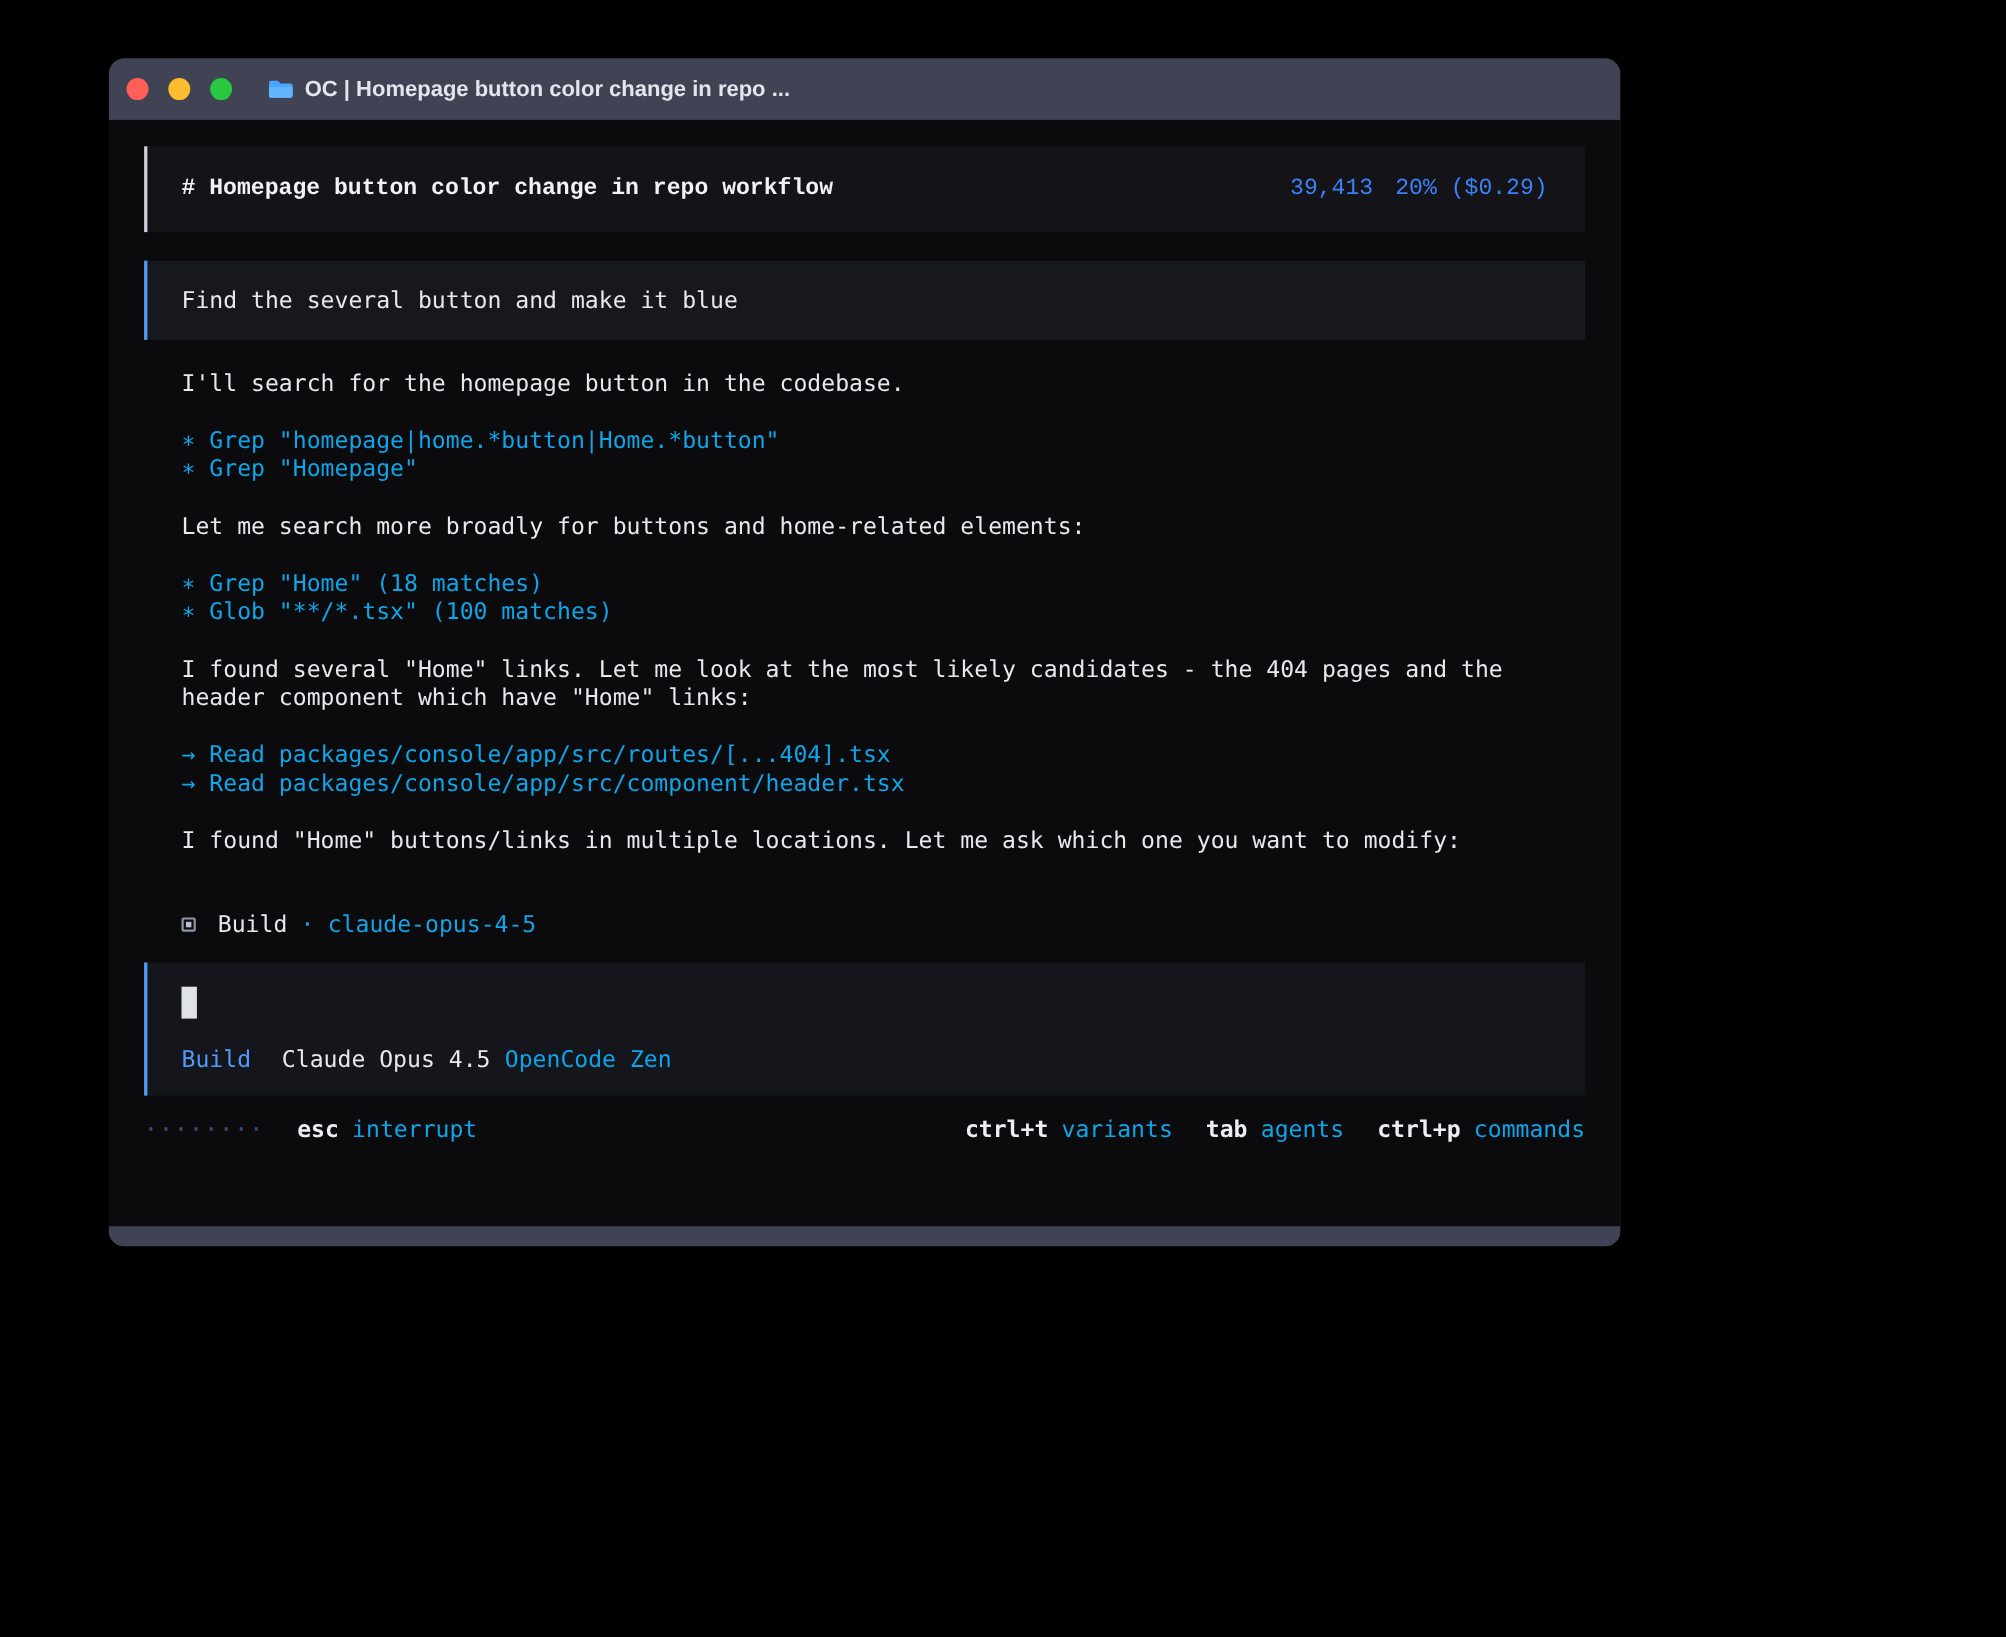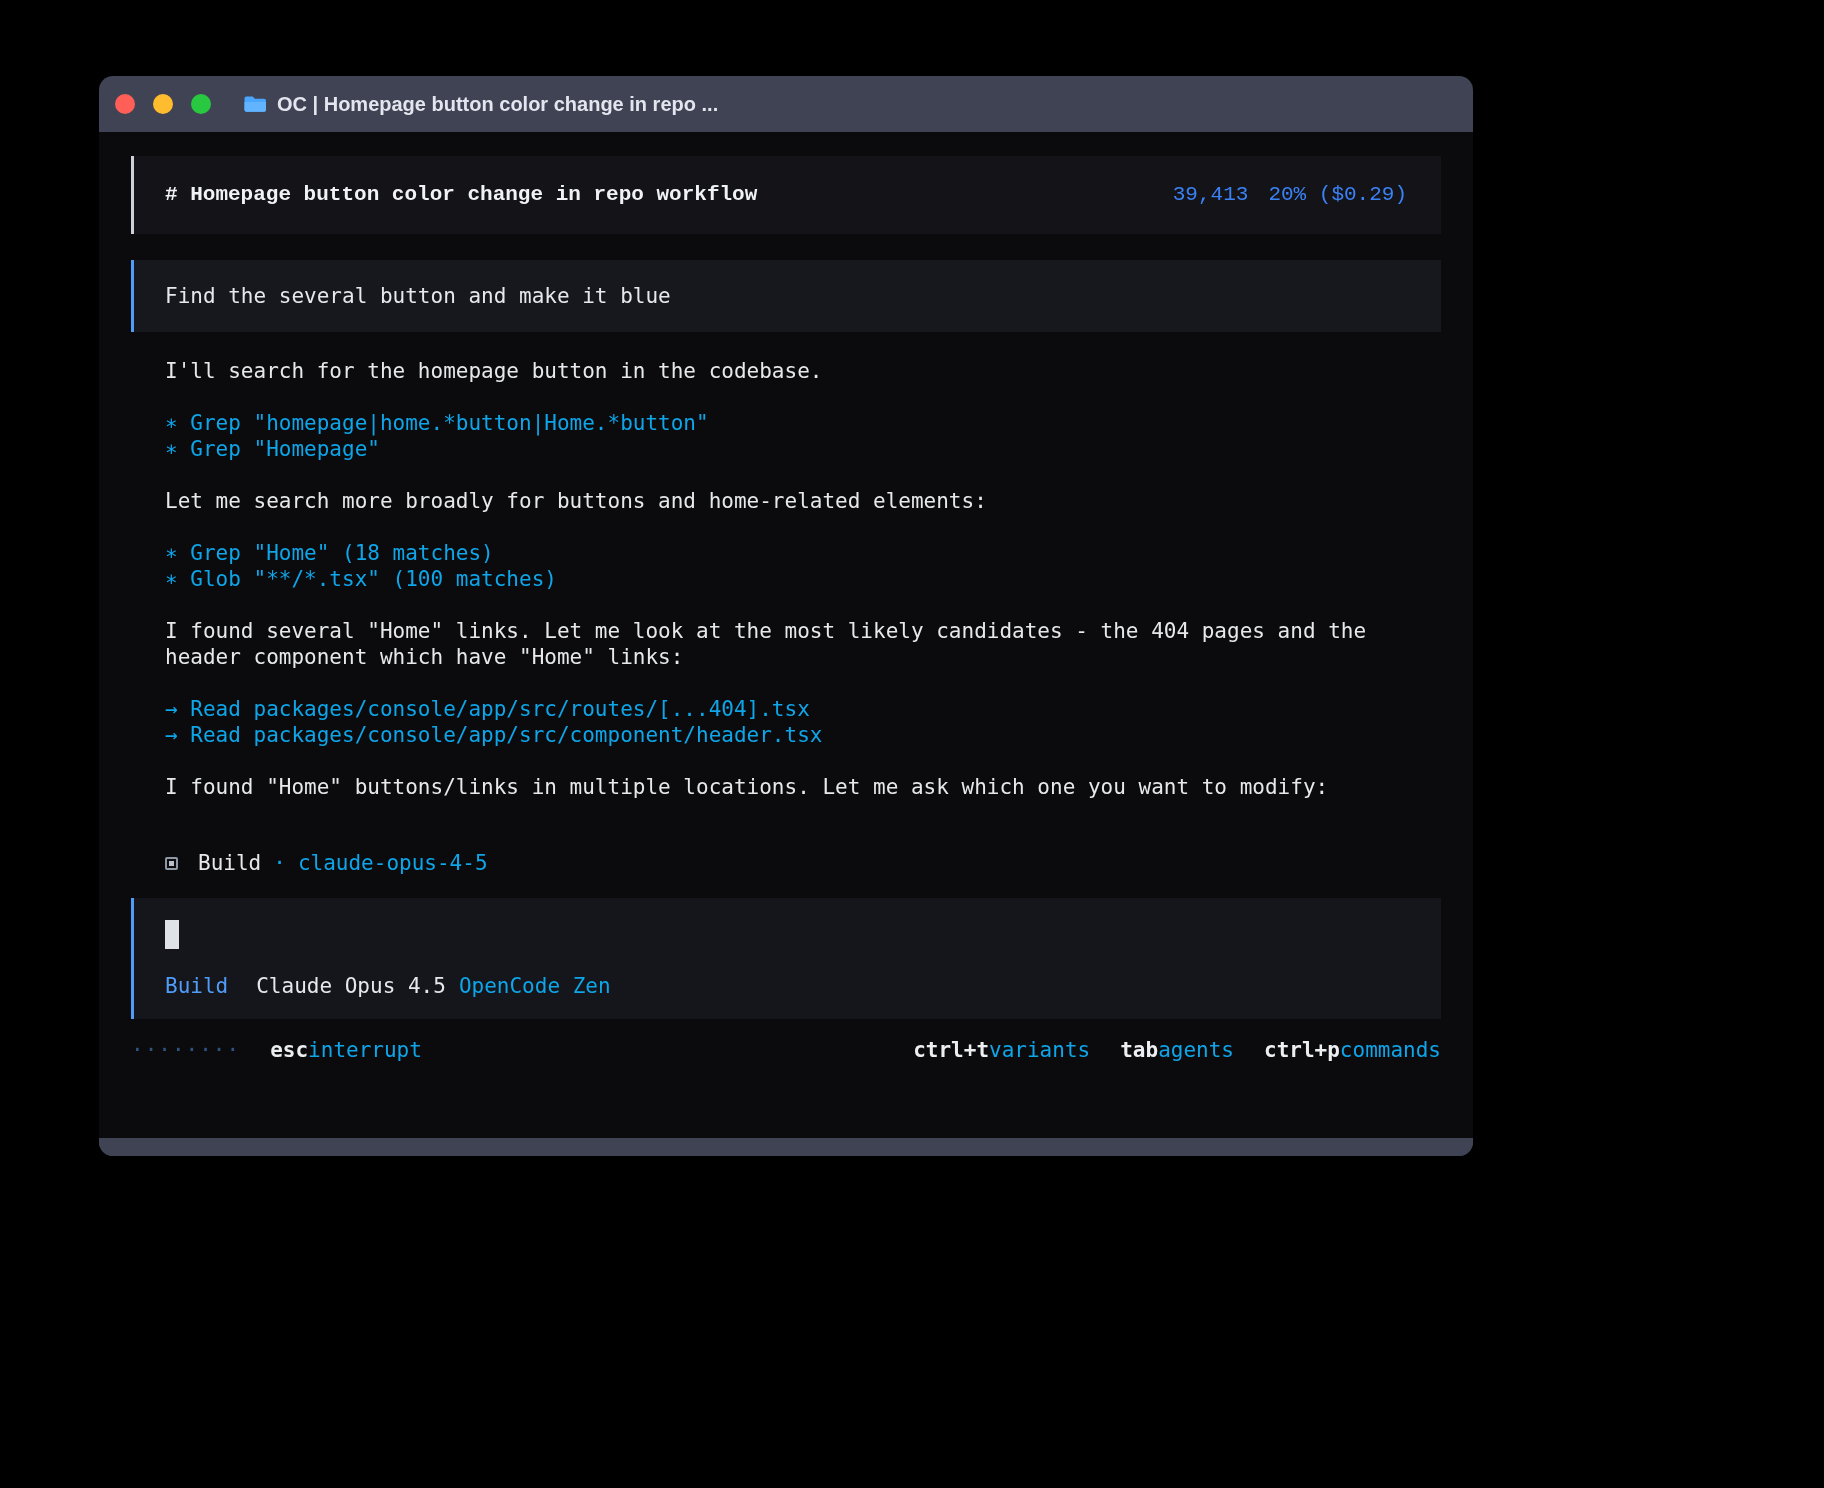--- a/index.html
+++ b/index.html
@@ -3,21 +3,21 @@
 <meta charset="utf-8">
 <style>
   * { margin:0; padding:0; box-sizing:border-box; }
   html,body { background:#000; }
   body {
     width:1824px; height:1488px; position:relative;
     font-family:"DejaVu Sans Mono", monospace;
   }
 
   .window {
-    position:absolute; left:99px; top:76px; width:1374px; height:1080px;
+    position:absolute; left:99px; top:53px; width:1374px; height:1080px;
     background:#3f4353; border-radius:14px; overflow:hidden;
     display:flex; flex-direction:column;
   }
 
   
   .titlebar {
     flex:0 0 56px; display:flex; align-items:center; padding:0 16px;
     font-family:"Liberation Sans", sans-serif;
   }
   .traffic { display:flex; gap:18px; }
@@ -76,21 +76,21 @@
   .input-meta .model-label { margin-left:28px; }
   .input-meta .provider-label { margin-left:13px; }
 
   .footer {
     margin-top:18px; display:flex; align-items:center;
     justify-content:space-between;
   }
   .footer-left { display:flex; align-items:center; gap:30px; }
   .footer-right { display:flex; align-items:center; gap:30px; }
   .spinner { color:#4f9cf9; opacity:0.5; letter-spacing:1px; }
-  .shortcut { display:flex; white-space:nowrap;align-items:flex-end; }
+  .shortcut { display:flex; gap:12px; white-space:nowrap;align-items:flex-end; }
   .key { font-weight:700; color:#eceef1; }
 </style>
 </head>
 <body>
 
 <div class="window">
 
   <div class="titlebar">
     <div class="traffic">
       <span class="tl red"></span>

